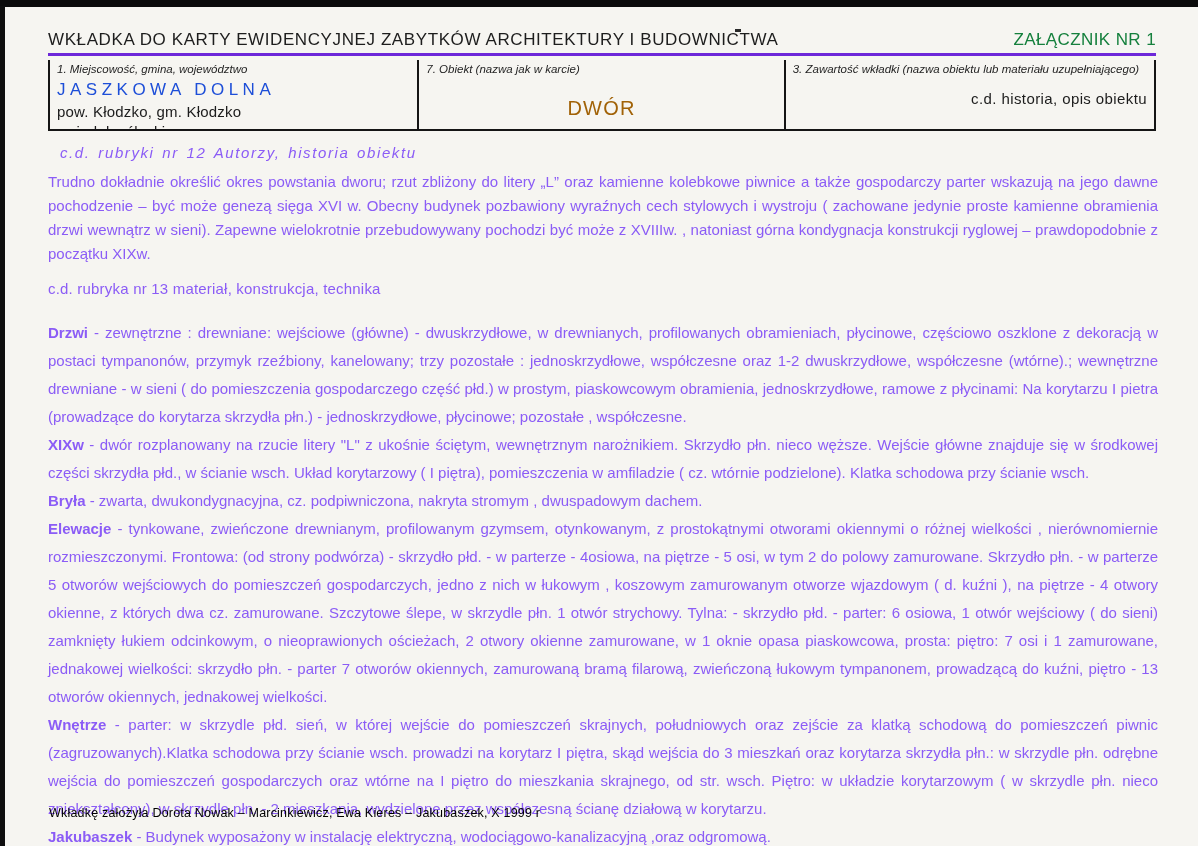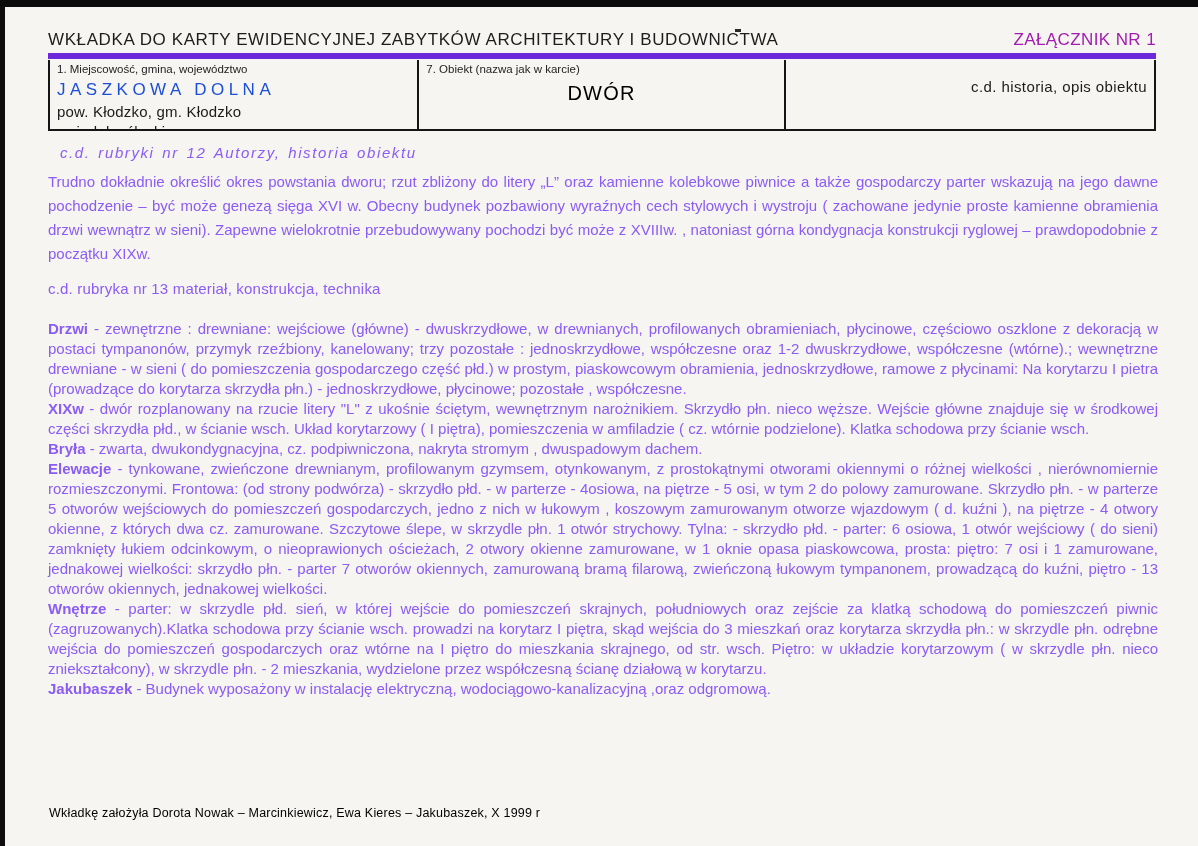--- a/index.html
+++ b/index.html
@@ -14,60 +14,60 @@
   }
   
   .edge-top { position:absolute; top:0; left:0; width:1198px; height:7px; background:#0b0b0b; }
   .edge-left { position:absolute; top:6px; left:0; width:5px; height:840px; background:#0e0e0e; }
   .speck { position:absolute; background:#2a2a2a; }
 
   
   .doc-header {
     position:absolute; left:48px; top:30px; width:1108px;
     display:flex; justify-content:space-between; 
-    border-bottom:6px solid #6d28d9;
+    border-bottom:3px solid #6d28d9;
     padding-bottom:3px;
   }
   .doc-title { font-size:17px; letter-spacing:0.6px; color:#1d1d1d; }
-  .doc-annex { font-size:17px; letter-spacing:0.4px; color:#a21caf; }
+  .doc-annex { font-size:17px; letter-spacing:0.4px; color:#15803d; }
 
   
   .info-table {
     position:absolute; left:48px; top:60px; width:1108px; height:71px;
     display:flex;
     border-left:2.5px solid #151515;
     border-bottom:2.5px solid #151515;
     box-sizing:border-box;
   }
   .cell {
     position:relative;
     border-right:2.5px solid #151515;
     box-sizing:border-box;
     padding:3px 7px 0 7px;
     overflow:hidden;
   }
   .cell-1 { width:370px; }
   .cell-2 { width:367px; }
   .cell-3 { width:371px; }
-  .cell-label { font-size:11.5px; color:#242424; }
+  .cell-label { font-size:11.5px; color:#242424;font-style:italic; }
   .loc-name { font-size:17px; letter-spacing:4.5px; margin-top:5px; color:#1d4ed8; }
   .loc-line { font-size:15px; letter-spacing:0.2px; margin-top:3px; color:#1c1c1c; }
-  .obj-name { text-align:center; font-size:20px; letter-spacing:1.2px; margin-top:7px; color:#000000; }
+  .obj-name { text-align:center; font-size:20px; letter-spacing:1.2px; margin-top:22px; color:#a16207; }
   .contents-value { text-align:right; font-size:15px; letter-spacing:0.4px; margin-top:15px; color:#1c1c1c; }
 
   
   .body-text { position:absolute; left:48px; top:144px; width:1110px; color:#8b5cf6; }
   .sec12 {
     font-style:italic; font-size:15px; letter-spacing:1.6px; word-spacing:2px;
     padding-left:12px;
   }
   .history { margin:9px 0 0 0; font-size:15px; line-height:24px; text-align:justify; }
   .sec13 { margin-top:14px; font-size:15px; letter-spacing:0.2px; }
   .paras { margin-top:22px; }
-  .para { margin:0; font-size:15px; line-height:20px; text-align:justify; }
+  .para { margin:0; font-size:15px; line-height:28px; text-align:justify; }
   .para b { font-weight:bold; }
 
   .footer-note { position:absolute; left:49px; top:806px; font-size:12.5px; letter-spacing:0.2px; color:#000000; }
 </style>
 </head>
 <body>
 
 <div class="page">
 
   <div class="edge-top"></div>
@@ -84,20 +84,21 @@
       <div class="cell-label">1. Miejscowość, gmina, województwo</div>
       <div class="loc-name">JASZKOWA DOLNA</div>
       <div class="loc-line">pow. Kłodzko, gm. Kłodzko</div>
       <div class="loc-line">woj. dolnośląskie</div>
     </div>
     <div class="cell cell-2">
       <div class="cell-label">7. Obiekt (nazwa jak w karcie)</div>
       <div class="obj-name">DWÓR</div>
     </div>
     <div class="cell cell-3">
+      <div class="cell-label">3. Zawartość wkładki (nazwa obiektu lub materiału uzupełniającego)</div>
       <div class="contents-value">c.d. historia, opis obiektu</div>
     </div>
   </div>
 
   <div class="body-text">
     <div class="sec12">c.d. rubryki nr 12 Autorzy, historia obiektu</div>
     <p class="history">Trudno dokładnie określić okres powstania dworu; rzut zbliżony do litery „L” oraz kamienne kolebkowe piwnice a także gospodarczy parter wskazują na jego dawne pochodzenie – być może genezą sięga XVI w. Obecny budynek pozbawiony wyraźnych cech stylowych i wystroju ( zachowane jedynie proste kamienne obramienia drzwi wewnątrz w sieni). Zapewne wielokrotnie przebudowywany pochodzi być może z XVIIIw. , natoniast górna kondygnacja konstrukcji ryglowej – prawdopodobnie z początku XIXw.</p>
     <div class="sec13">c.d. rubryka nr 13 materiał, konstrukcja, technika</div>
     <div class="paras">
       <p class="para"><b>Drzwi</b><span> - zewnętrzne : drewniane: wejściowe (główne) - dwuskrzydłowe, w drewnianych, profilowanych obramieniach, płycinowe, częściowo oszklone z dekoracją w postaci tympanonów, przymyk rzeźbiony, kanelowany; trzy pozostałe : jednoskrzydłowe, współczesne oraz 1-2 dwuskrzydłowe, współczesne (wtórne).; wewnętrzne drewniane - w sieni ( do pomieszczenia gospodarczego część płd.) w prostym, piaskowcowym obramienia, jednoskrzydłowe, ramowe z płycinami: Na korytarzu I pietra (prowadzące do korytarza skrzydła płn.) - jednoskrzydłowe, płycinowe; pozostałe , współczesne.</span></p>

